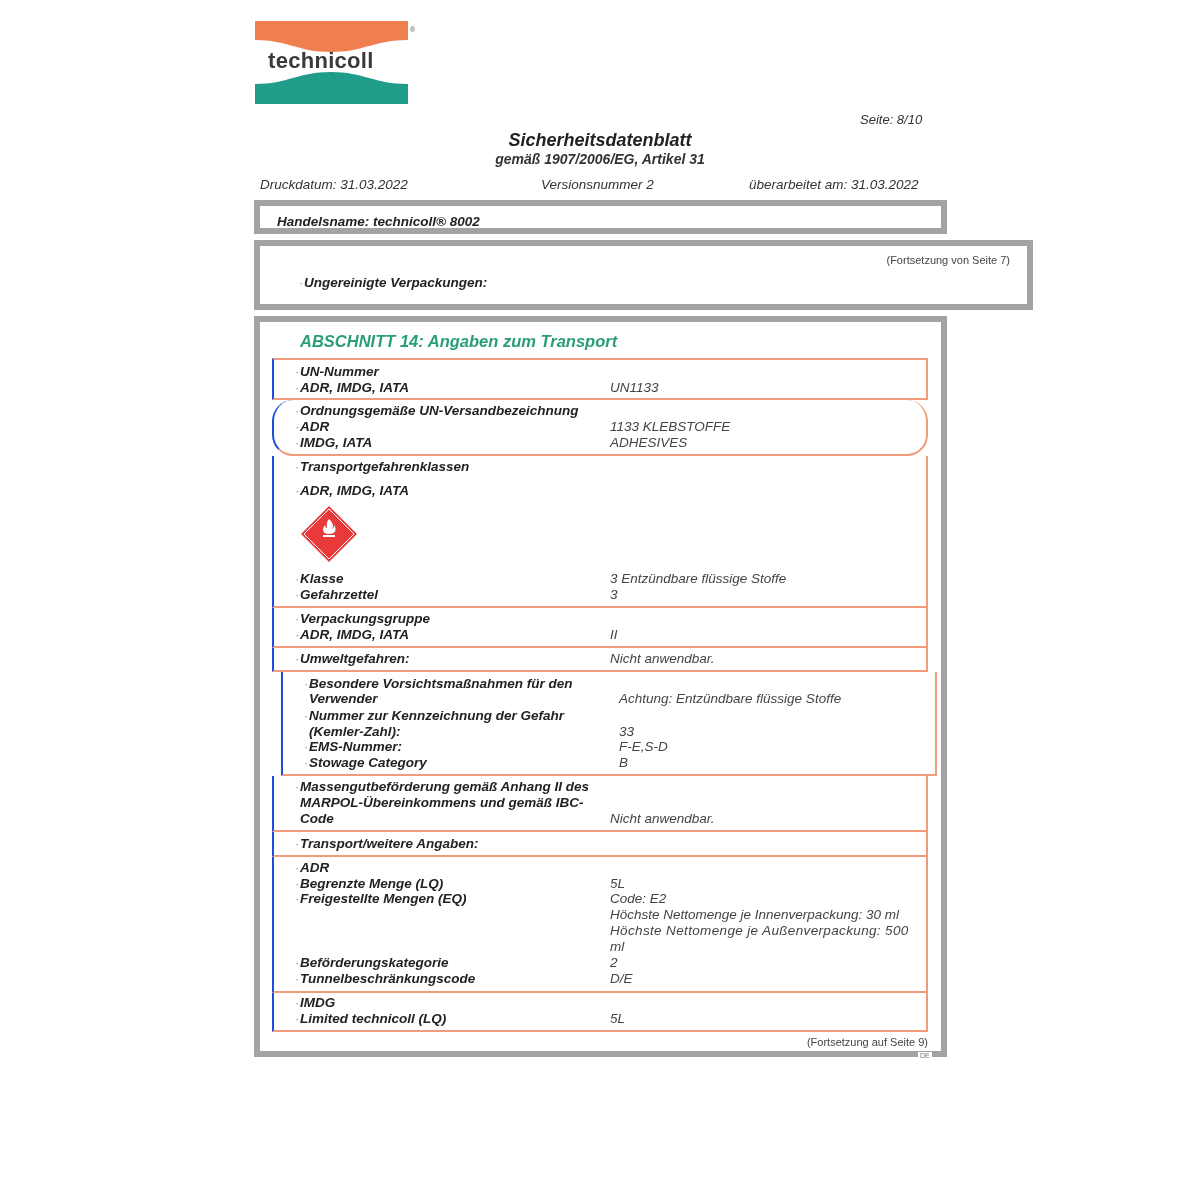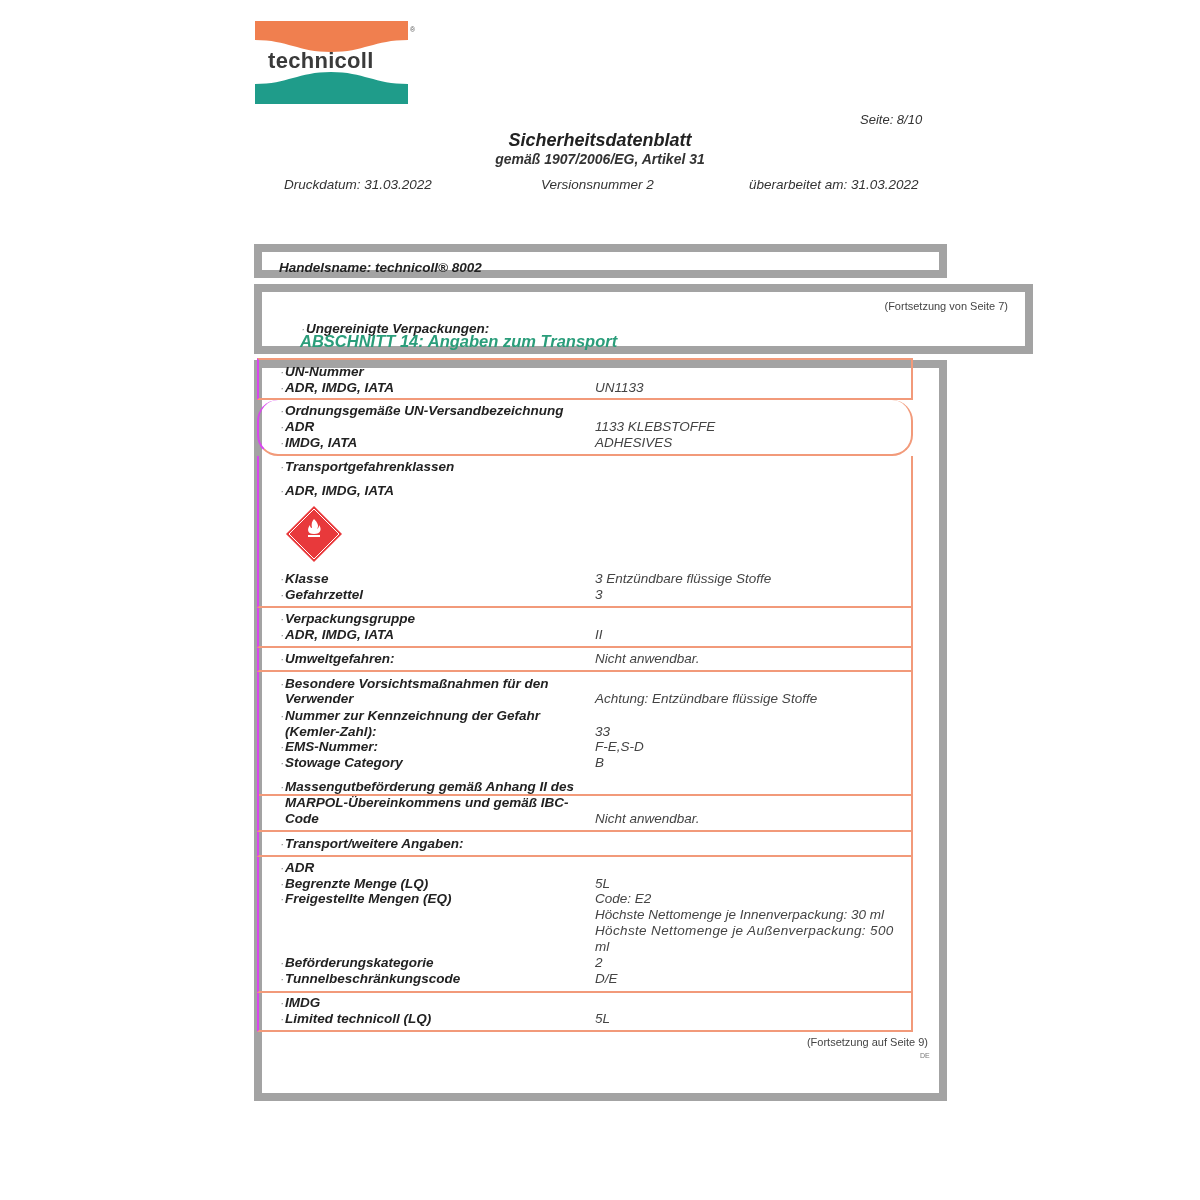--- a/index.html
+++ b/index.html
@@ -1,25 +1,25 @@
 <!DOCTYPE html>
 <html><head>
   <meta charset="utf-8">
   <style>
     html, body { margin: 0; padding: 0; background: #ffffff; }
     body { width: 1200px; height: 1200px; position: relative; overflow: hidden;
            font-family: "Liberation Sans", sans-serif; color: #222; }
     .abs { position: absolute; }
     .it { font-style: italic; }
     .b { font-weight: bold; }
-    .border { border: 8px solid #a3a3a3; box-sizing: border-box; margin-top: 44px; }
+    .border { border: 6px solid #a3a3a3; box-sizing: border-box; }
     .small { font-size: 11px; color: #444; }
     .doc-text { font-size: 13.5px; font-style: italic; color: #333; }
-    .row { position: absolute; left: 257px; width: 656px; box-sizing: border-box;
-           border-left: 2px solid #d946ef; border-right: 2px solid #f29a7a;
+    .row { position: absolute; left: 272px; width: 656px; box-sizing: border-box;
+           border-left: 2px solid #1d4ed8; border-right: 2px solid #f29a7a;
            border-bottom: 2px solid #f29a7a; }
     .line { position: absolute; font-size: 13.5px; font-style: italic; white-space: nowrap; line-height: 16px; }
     .lbl { left: 26px; font-weight: bold; color: #222; }
     .lbl::before { content: "\00B7"; color: #999; font-weight: normal; position: absolute; left: -5px; }
     .lbl.cont::before { content: ""; }
     .val { left: 336px; color: #444; }
   </style>
 </head>
 <body>
 
@@ -28,21 +28,21 @@
     <path d="M1 1 H154 V20 C120 20 110 32 77 32 C44 32 34 20 1 20 Z" fill="#f07f4f"></path>
     <path d="M1 84 H154 V64 C120 64 110 52 77 52 C44 52 34 64 1 64 Z" fill="#1f9c8a"></path>
   </svg>
   <div class="abs b" style="left:268px;top:48px;font-size:22px;color:#3a3a3a;letter-spacing:0.3px;">technicoll</div>
   <div class="abs" style="left:410px;top:26px;font-size:7px;color:#555;">®</div>
 </div>
 
 <div class="abs doc-text" style="left:860px;top:112px;font-size:13px;">Seite: 8/10</div>
 <div class="abs it b" style="left:0;width:1200px;text-align:center;top:130px;font-size:18px;color:#222;">Sicherheitsdatenblatt</div>
 <div class="abs it b" style="left:0;width:1200px;text-align:center;top:151px;font-size:14px;color:#333;">gemäß 1907/2006/EG, Artikel 31</div>
-<div class="abs doc-text" style="left:284px;top:177px;">Druckdatum: 31.03.2022</div>
+<div class="abs doc-text" style="left:260px;top:177px;">Druckdatum: 31.03.2022</div>
 <div class="abs doc-text" style="left:541px;top:177px;">Versionsnummer 2</div>
 <div class="abs doc-text" style="left:749px;top:177px;">überarbeitet am: 31.03.2022</div>
 
 <div class="abs border" style="left:254px;top:200px;width:693px;height:34px;">
   <div class="abs it b" style="left:17px;top:8px;font-size:13.5px;color:#222;">Handelsname: technicoll® 8002</div>
 </div>
 
 <div class="abs border" style="left:254px;top:240px;width:779px;height:70px;">
   <div class="abs small" style="right:17px;top:8px;">(Fortsetzung von Seite 7)</div>
   <div class="line lbl" style="left:44px;top:29px;">Ungereinigte Verpackungen:</div>
@@ -84,21 +84,21 @@
   <div class="line lbl" style="top:3px;">Verpackungsgruppe</div>
   <div class="line lbl" style="top:19px;">ADR, IMDG, IATA</div>
   <div class="line val" style="top:19px;">II</div>
 </div>
 
 <div class="row" style="top:648px;height:24px;">
   <div class="line lbl" style="top:3px;">Umweltgefahren:</div>
   <div class="line val" style="top:3px;">Nicht anwendbar.</div>
 </div>
 
-<div class="row" style="top:672px;height:124px;">
+<div class="row" style="top:672px;height:104px;margin-left:9px;">
   <div class="line lbl" style="top:4px;">Besondere Vorsichtsmaßnahmen für den</div>
   <div class="line lbl cont" style="top:19px;">Verwender</div>
   <div class="line val" style="top:19px;">Achtung: Entzündbare flüssige Stoffe</div>
   <div class="line lbl" style="top:36px;">Nummer zur Kennzeichnung der Gefahr</div>
   <div class="line lbl cont" style="top:52px;">(Kemler-Zahl):</div>
   <div class="line val" style="top:52px;">33</div>
   <div class="line lbl" style="top:67px;">EMS-Nummer:</div>
   <div class="line val" style="top:67px;">F-E,S-D</div>
   <div class="line lbl" style="top:83px;">Stowage Category</div>
   <div class="line val" style="top:83px;">B</div>

